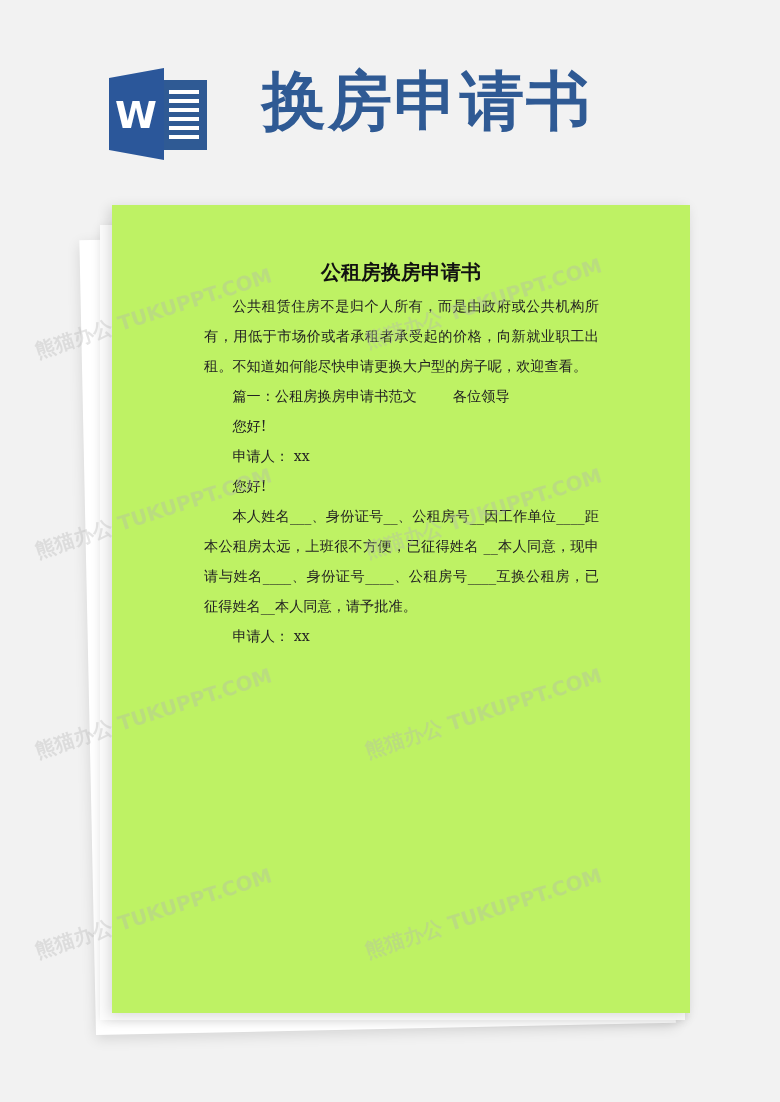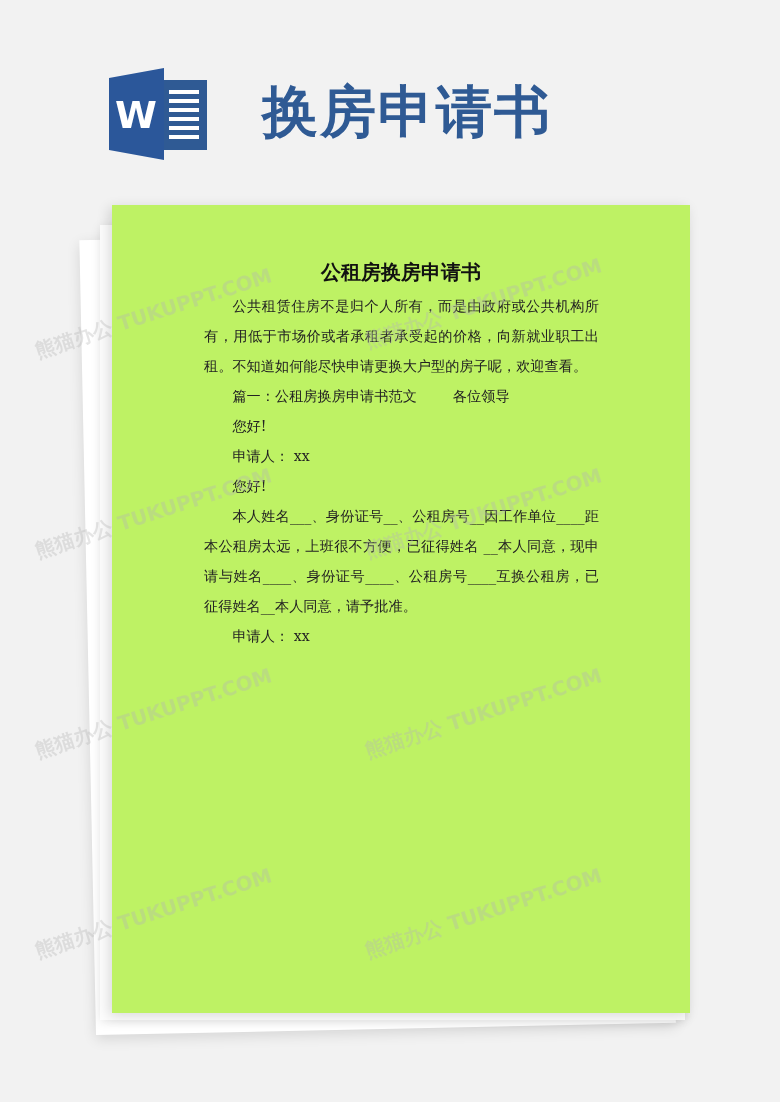--- a/index.html
+++ b/index.html
@@ -3,22 +3,22 @@
 <meta charset="utf-8">
 <style>
   html, body { margin:0; padding:0; }
   body {
     width:780px; height:1102px; position:relative; overflow:hidden;
     background:#f2f2f2;
     font-family:"DejaVu Serif","Liberation Serif",serif;
   }
   .word-logo { position:absolute; left:109px; top:68px; width:100px; height:92px; }
   .banner-title {
-    position:absolute; left:262px; top:78px;
-    font-size:56px; font-weight:bold; color:#2f5a94; letter-spacing:2px;
+    position:absolute; left:262px; top:68px;
+    font-size:64px; font-weight:bold; color:#2f5a94; letter-spacing:2px;
     font-family:"DejaVu Serif","Liberation Serif",serif; line-height:66px;
   }
   .sheet-back {
     position:absolute; left:96px; top:240px; width:580px; height:795px;
     background:#fff; transform:rotate(-1.2deg); transform-origin:left bottom;
     box-shadow:0 4px 14px rgba(0,0,0,0.12);
   }
   .sheet-mid {
     position:absolute; left:100px; top:225px; width:585px; height:795px;
     background:#fdfdfd; box-shadow:0 2px 10px rgba(0,0,0,0.10);

